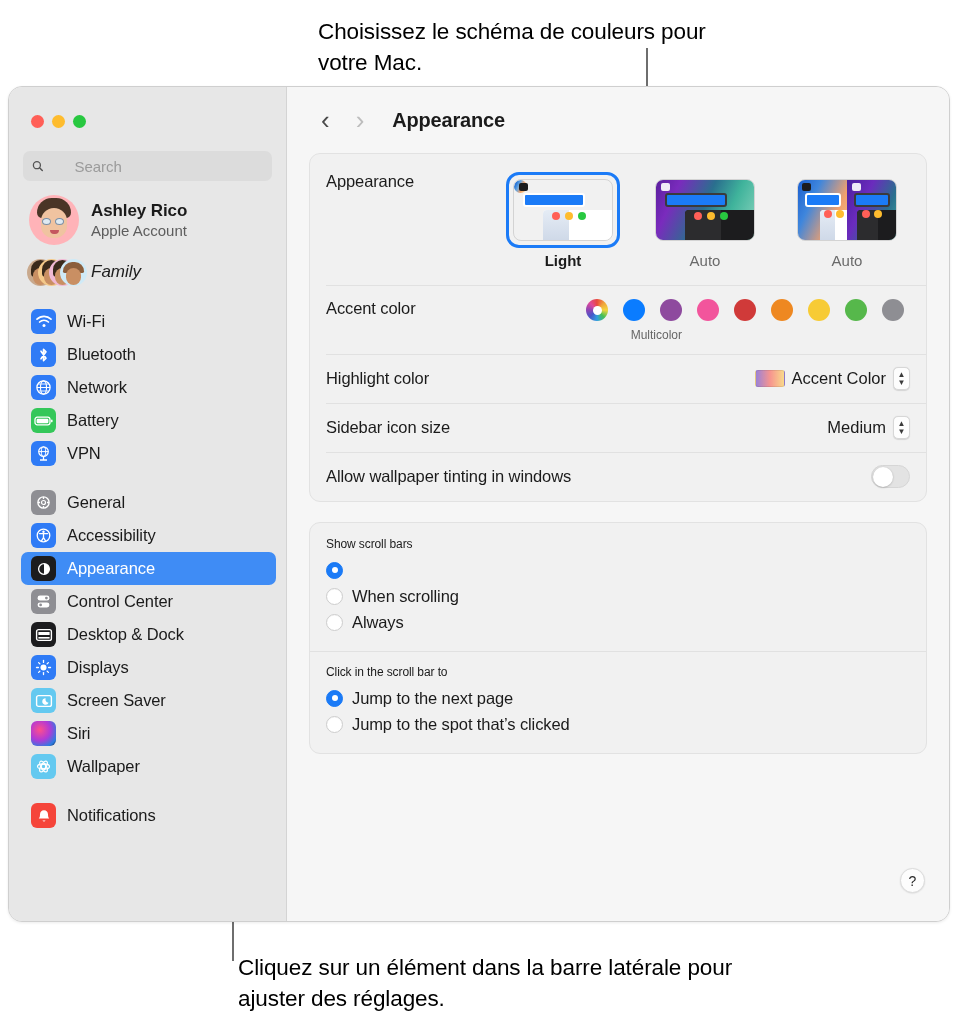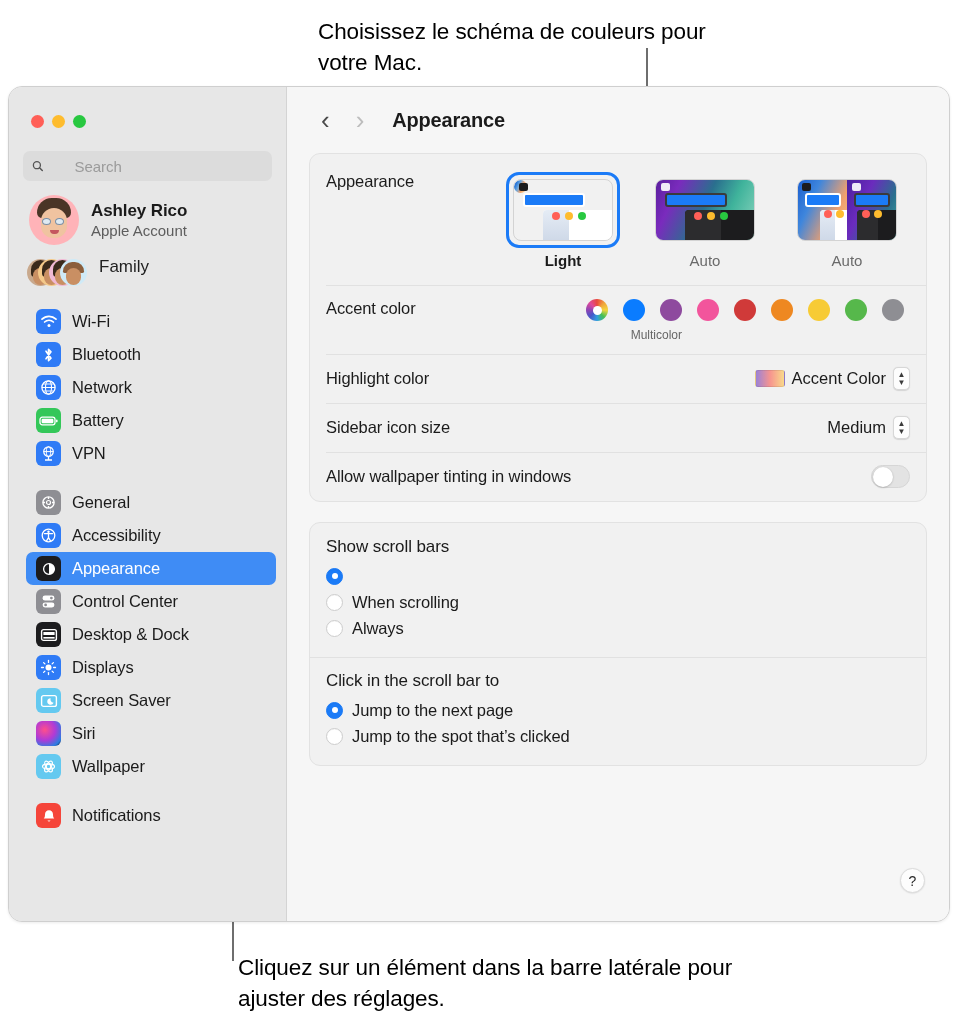--- a/index.html
+++ b/index.html
@@ -105,40 +105,41 @@
   .avatar .glass.r { left: 26px; }
   .avatar .mouth {
     position: absolute; left: 21px; top: 35px; width: 9px; height: 4px;
     background: #c4575f; border-radius: 0 0 5px 5px;
   }
   .acct-text { display: flex; flex-direction: column; gap: 1px; }
   .acct-name { font-size: 17px; font-weight: bold; color: #1a1a1a; letter-spacing: -0.1px; }
   .acct-sub { font-size: 15px; color: #5d5d5d; }
 
   .family {
-    display: flex; gap: 10px;
+    display: flex; align-items: center; gap: 2px;
     padding: 12px 0 0 18px;
+    font-style: italic;
   }
   .family-avatars { position: relative; width: 62px; height: 30px; flex: 0 0 62px; }
   .fa {
     position: absolute; top: 2px; width: 27px; height: 27px;
     border-radius: 50%; overflow: hidden;
   }
   .fa i { position: absolute; left: 4px; top: 1px; width: 19px; height: 17px;
           background: #3a2a1c; border-radius: 10px 10px 4px 4px; display: block; }
   .fa b { position: absolute; left: 6px; top: 9px; width: 15px; height: 17px;
           background: #c98f63; border-radius: 8px; display: block; }
   .fa1 { left: 0;  background: #c9a98d; }
   .fa2 { left: 11px; background: #f4c98a; }
   .fa3 { left: 22px; background: #f0b9d4; }
   .fa4 { left: 33px; background: #cfeaf7; }
   .fa4 i { background: #8b5e3c; border-radius: 10px 10px 2px 2px; height: 11px; top: 3px; width: 21px; left: 3px;}
   .family-label { font-size: 17px; color: #1f1f1f; }
 
-  .nav { padding: 18px 10px 0 17px; }
+  .nav { padding: 18px 10px 0 12px; }
   .nav-group { margin-bottom: 16px; }
   .nav-item {
     display: flex; align-items: center; gap: 11px;
     height: 33px; padding: 0 10px;
     border-radius: 7px;
     font-size: 16.5px; color: #1b1b1b;
     letter-spacing: -0.1px;
   }
   .nav-item.selected { background: #3f8cf5; color: #fff; }
   .nav-icon {
@@ -264,21 +265,21 @@
     width: 20px; height: 20px; border-radius: 50%;
     background: #fff; box-shadow: 0 0.5px 2px rgba(0,0,0,0.25);
   }
 
   
   .group { padding: 14px 16px 16px 16px; position: relative; }
   .group + .group::before {
     content: ""; position: absolute; left: 0; right: 0; top: 0;
     height: 1px; background: #e1e1e1;
   }
-  .group-title { font-size: 17px; color: #1b1b1b; margin-bottom: 6px; letter-spacing: -0.1px; }
+  .group-title { font-size: 12px; color: #1b1b1b; margin-bottom: 6px; letter-spacing: -0.1px; }
   .radio-item { display: flex; align-items: center; gap: 9px; height: 26px; }
   .radio {
     width: 17px; height: 17px; border-radius: 50%;
     background: #fff; border: 1px solid #cdcdcd; flex: 0 0 17px;
     box-shadow: inset 0 0.5px 1px rgba(0,0,0,0.05);
   }
   .radio.on {
     background: #1b7bf7; border-color: #1b7bf7;
     display: flex; align-items: center; justify-content: center;
   }

